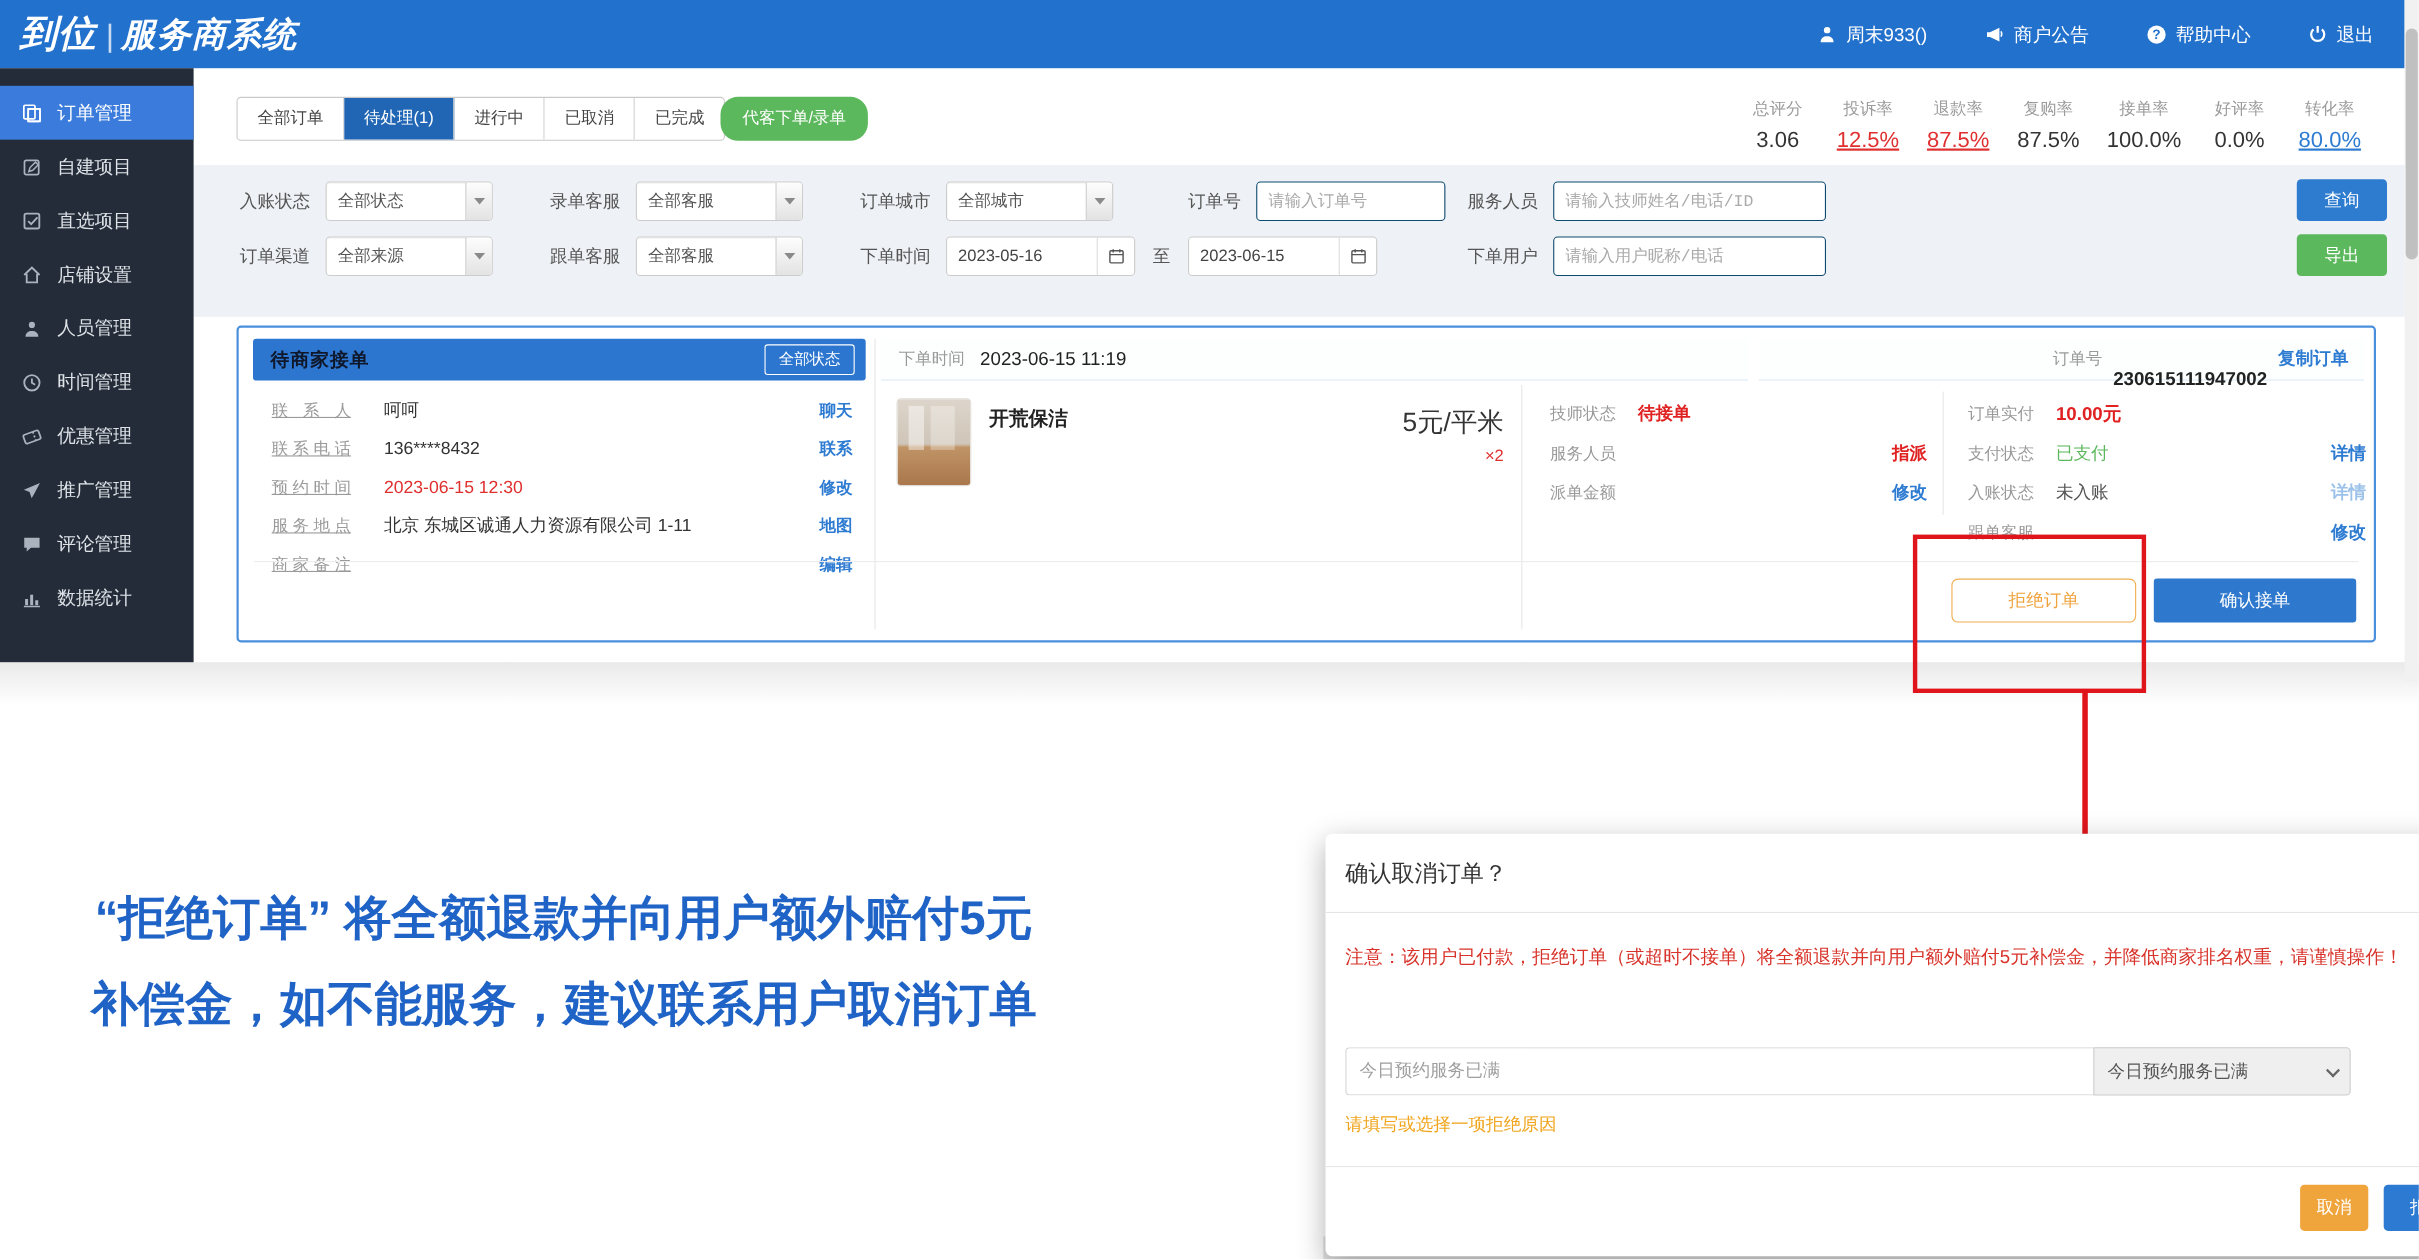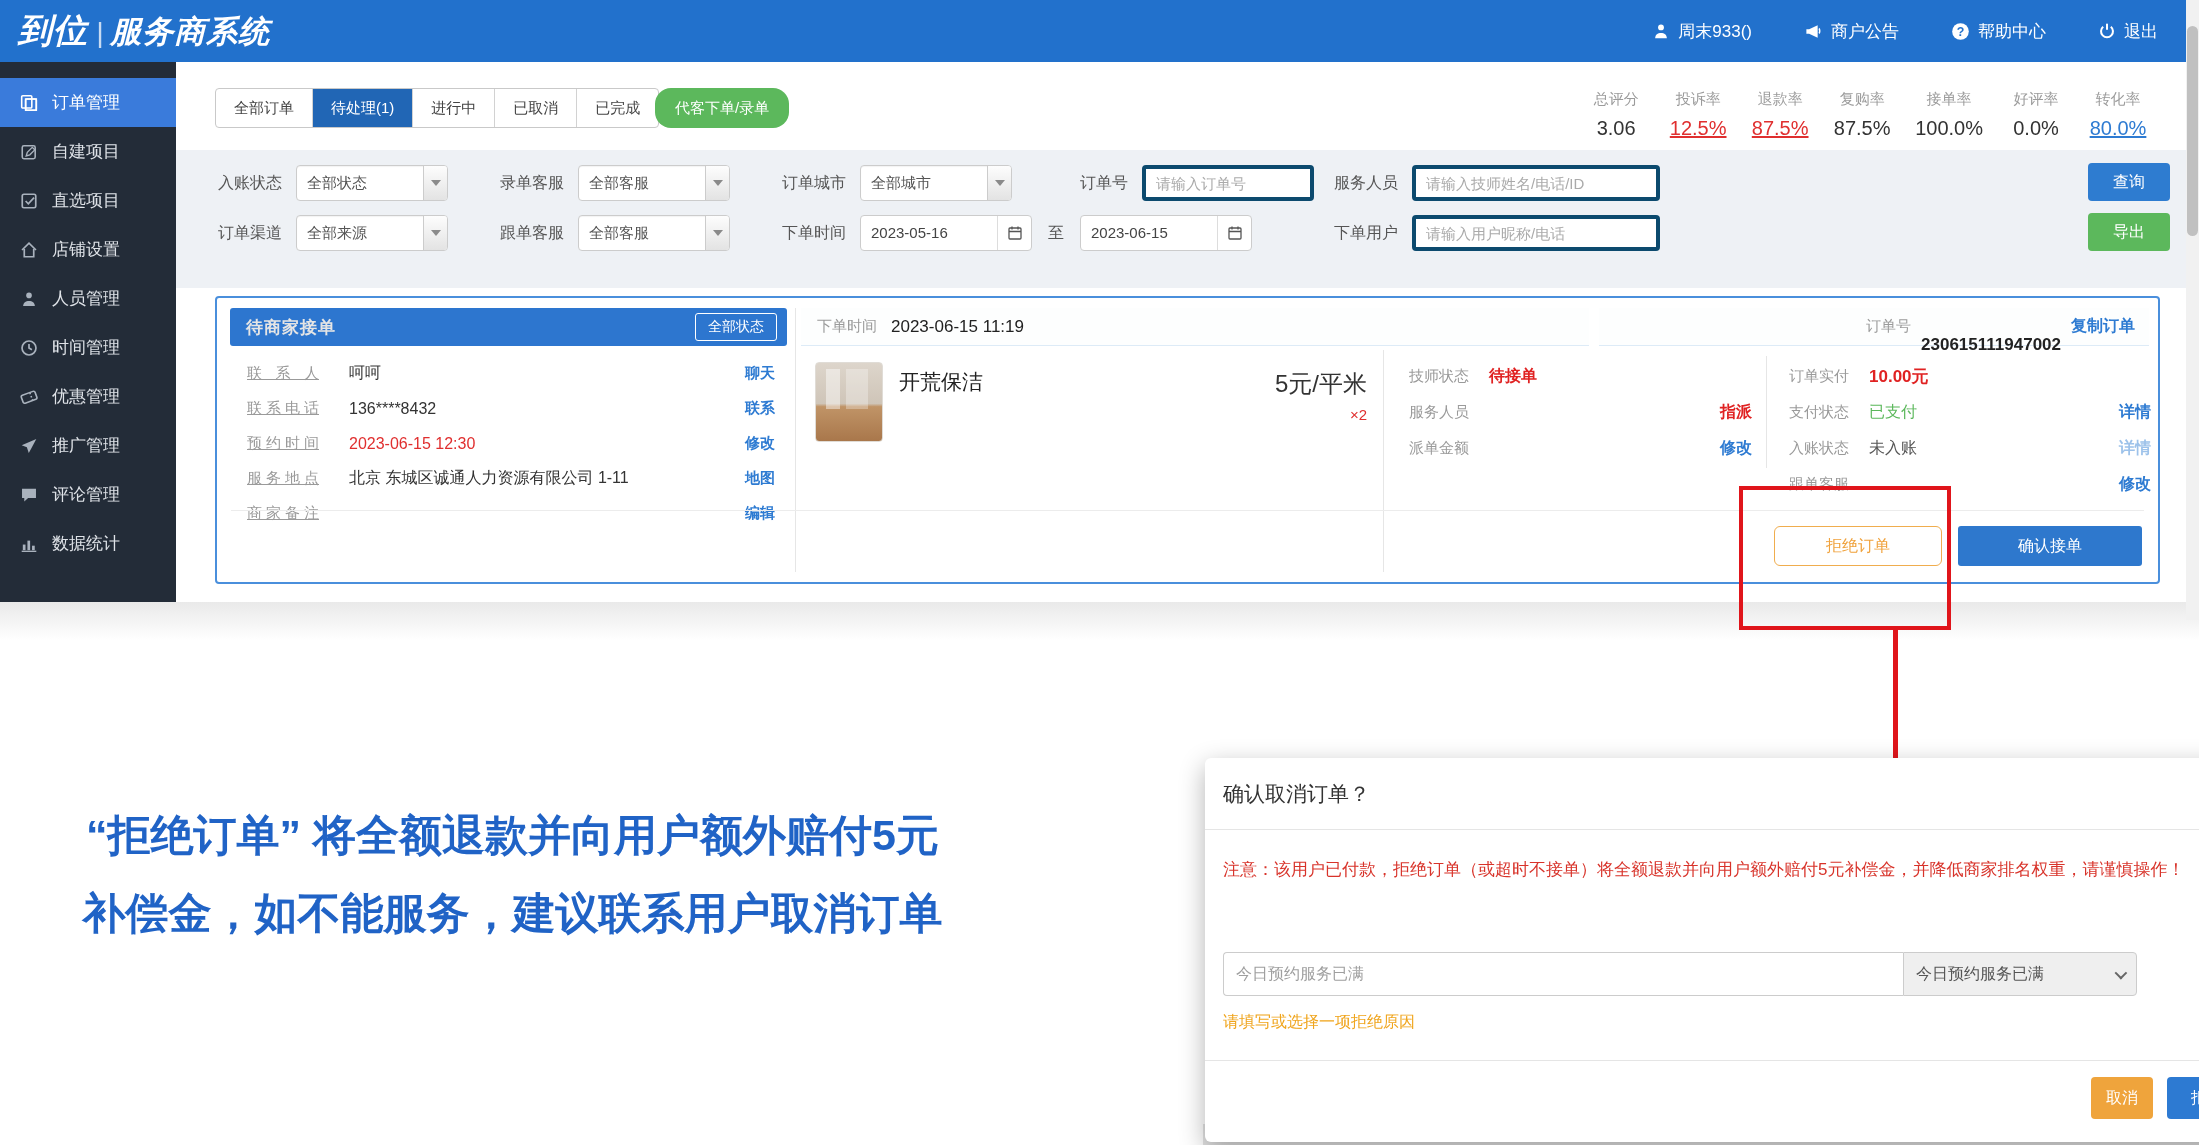--- a/index.html
+++ b/index.html
@@ -48,52 +48,52 @@
   .stat .vl.red { color:#e02f2f; text-decoration:underline; }
   .stat .vl.blue { color:#2e7bd2; text-decoration:underline; }
 
   
   .f-row { position:absolute; height:38px; display:flex; align-items:center; }
   .f-label { font-size:16px; color:#555; white-space:nowrap; }
   .select-box { display:flex; height:36px; border:1px solid #ccc; border-radius:4px; background:#fff; overflow:hidden; cursor:pointer; box-shadow:inset 0 1px 1px rgba(0,0,0,.05); }
   .select-box .txt { flex:1; line-height:34px; padding:0 10px; font-size:15px; color:#555; white-space:nowrap; }
   .select-box .arr { width:24px; border-left:1px solid #ccc; background:linear-gradient(#fdfdfd,#e3e3e3); display:flex; align-items:center; justify-content:center; }
   .tri-down { width:0; height:0; border-left:5px solid transparent; border-right:5px solid transparent; border-top:6px solid #8a8a8a; }
-  .f-input { height:36px; border:4px solid #0c4a6e; border-radius:4px; padding:0 10px; font-size:15px; color:#444; background:#fff; font-family:Liberation Sans, sans-serif; }
+  .f-input { height:36px; border:1px solid #0c4a6e; border-radius:4px; padding:0 10px; font-size:15px; color:#444; background:#fff; font-family:Liberation Mono, monospace; }
   .f-input::placeholder { color:#aaa; }
   .date-box { display:flex; height:36px; border:1px solid #ccc; border-radius:4px; background:#fff; overflow:hidden; }
   .date-box .d-txt { flex:1; line-height:34px; padding:0 10px; font-size:15px; color:#444; }
   .date-box .d-ic { width:34px; display:flex; align-items:center; justify-content:center; border-left:1px solid #ddd; cursor:pointer; }
   .sq-btn { position:absolute; width:82px; height:38px; border:none; border-radius:4px; color:#fff; font-size:16px; cursor:pointer; font-family:inherit; }
   .btn-search { left:2088px; top:163px; background:#2e7cd0; }
   .btn-export { left:2088px; top:213px; background:#5cb85c; }
 
   
   .order-card { position:absolute; left:215px; top:296px; width:1945px; height:288px; background:#fff; border:2px solid #4a8fdc; border-radius:4px; }
   .card-banner { position:absolute; left:13px; top:10px; width:557px; height:38px; background:#2d76cf; border-radius:3px; display:flex; align-items:center; justify-content:space-between; padding:0 10px 0 16px; }
-  .card-banner .bt { color:#e5e5e5; font-size:17px; font-weight:bold; letter-spacing:1px; }
+  .card-banner .bt { color:#0f172a; font-size:17px; font-weight:bold; letter-spacing:1px; }
   .all-status-btn { border:1px solid #fff; border-radius:3px; background:transparent; color:#fff; font-size:14px; padding:4px 12px; cursor:pointer; font-family:inherit; }
   .v-div { position:absolute; top:10px; bottom:10px; width:1px; background:#e6e6e6; }
   .contact { position:absolute; left:14px; top:58px; width:556px; }
   .c-row { display:flex; align-items:center; height:35px; }
   .c-lb { width:72px; margin-left:16px; font-size:15px; color:#9a9a9a; text-align:justify; text-align-last:justify;text-decoration:underline; }
   .c-val { flex:1; margin-left:30px; font-size:16px; color:#333; white-space:nowrap; overflow:hidden; }
   .c-val.red { color:#e02f2f; }
   .c-act { width:60px; text-align:right; font-size:15px; color:#2e7bd2; font-weight:bold; margin-right:12px; cursor:pointer; }
   .strip { position:absolute; top:10px; height:38px; display:flex; align-items:center; border-bottom:1px solid #ddebf7; background:#fdfefe; }
   .strip-mid { left:584px; width:788px; padding-left:16px; }
   .strip-right { left:1382px; width:550px; justify-content:flex-end; padding-right:14px; }
   .s-lb { font-size:15px; color:#9a9a9a; }
   .s-val { font-size:17px; color:#222; margin-left:14px; }
   .ord-no { font-size:17px; color:#222; font-weight:bold; margin-left:10px;margin-top:36px; }
   .copy-link { font-size:16px; color:#2e7bd2; font-weight:bold; margin-left:10px; cursor:pointer; }
   .thumb { position:absolute; left:598px; top:64px; width:68px; height:80px; border-radius:4px; background:linear-gradient(180deg,#ddd5cb 0%,#cfc5b8 52%,#c09467 56%,#a9774b 100%); border:1px solid #e0dcd6; }
   .thumb::before { content:""; position:absolute; left:10px; top:6px; width:14px; height:40px; background:rgba(255,255,255,.45); }
   .thumb::after { content:""; position:absolute; left:30px; top:6px; width:22px; height:40px; background:rgba(255,255,255,.3); }
-  .prod-name { position:absolute; left:682px; top:70px; font-size:21px; font-weight:normal; color:#222; }
+  .prod-name { position:absolute; left:682px; top:70px; font-size:18px; font-weight:bold; color:#222; }
   .prod-price { position:absolute; left:984px; top:70px; width:166px; text-align:right; font-size:24px; color:#333; }
   .prod-qty { position:absolute; left:1034px; top:108px; width:116px; text-align:right; font-size:15px; color:#e02f2f; }
   .st-row { display:flex; align-items:center; height:36px; }
   .st-lb { font-size:15px; color:#9a9a9a; width:80px; }
   .st-val { font-size:16px; color:#555; }
   .st-val.redb { color:#e02222; font-weight:bold; }
   .st-val.greenv { color:#5cb85c; }
   .st-val.money { color:#e02222; font-weight:bold; font-size:17px; }
   .st-link { margin-left:auto; font-size:16px; font-weight:bold; cursor:pointer; }
   .lk-red { color:#e02222; }

